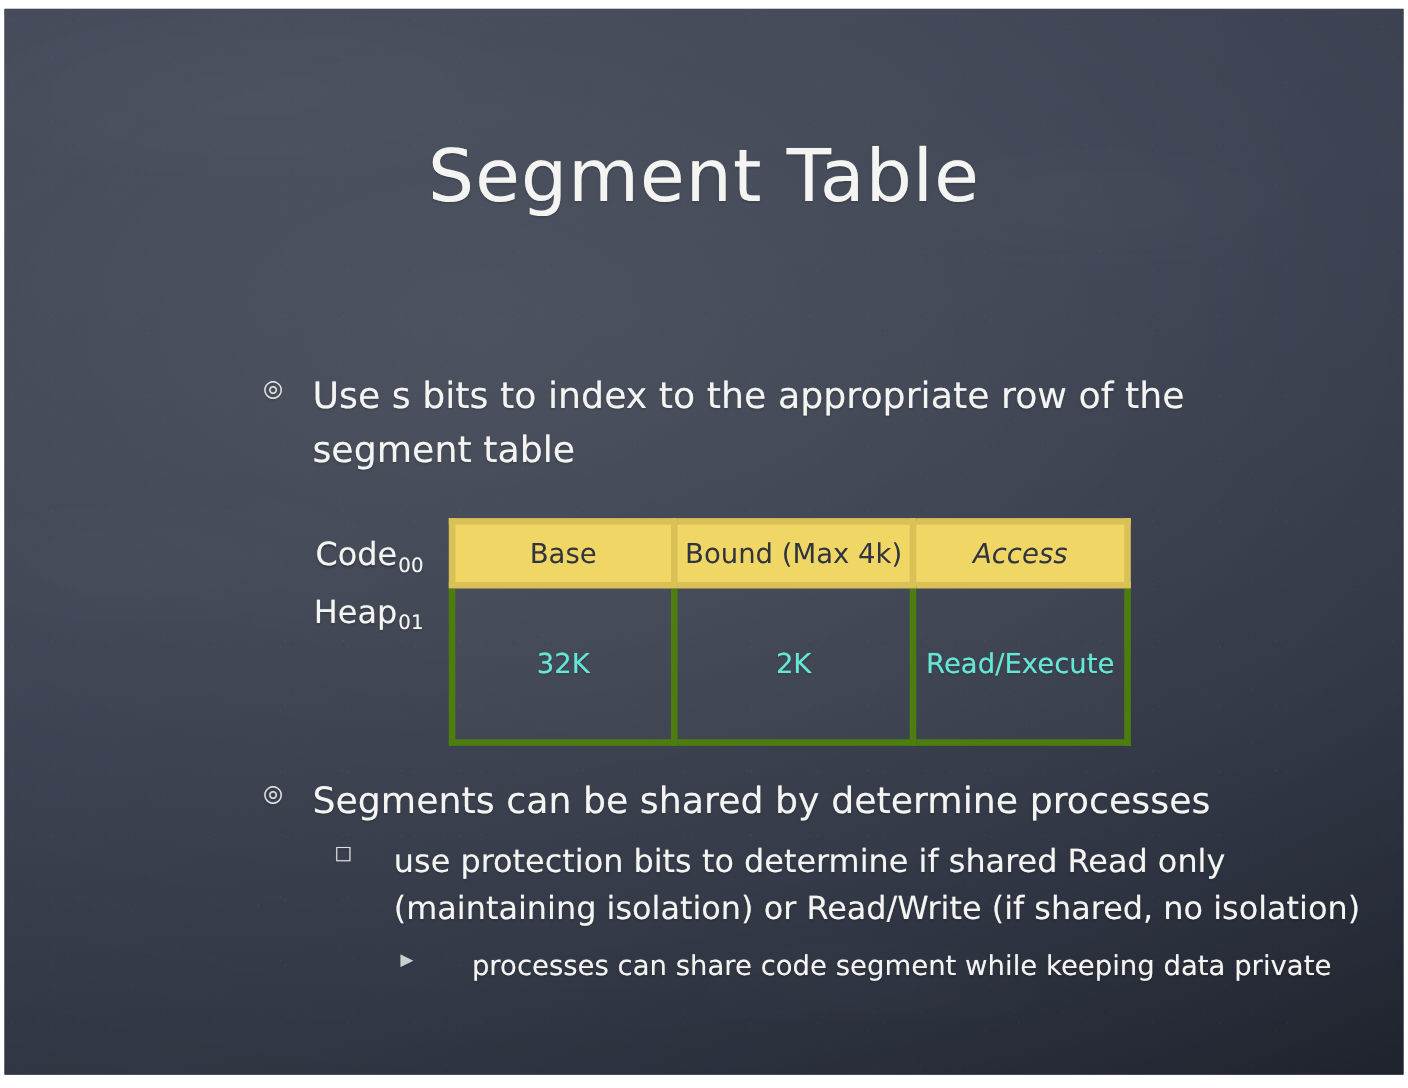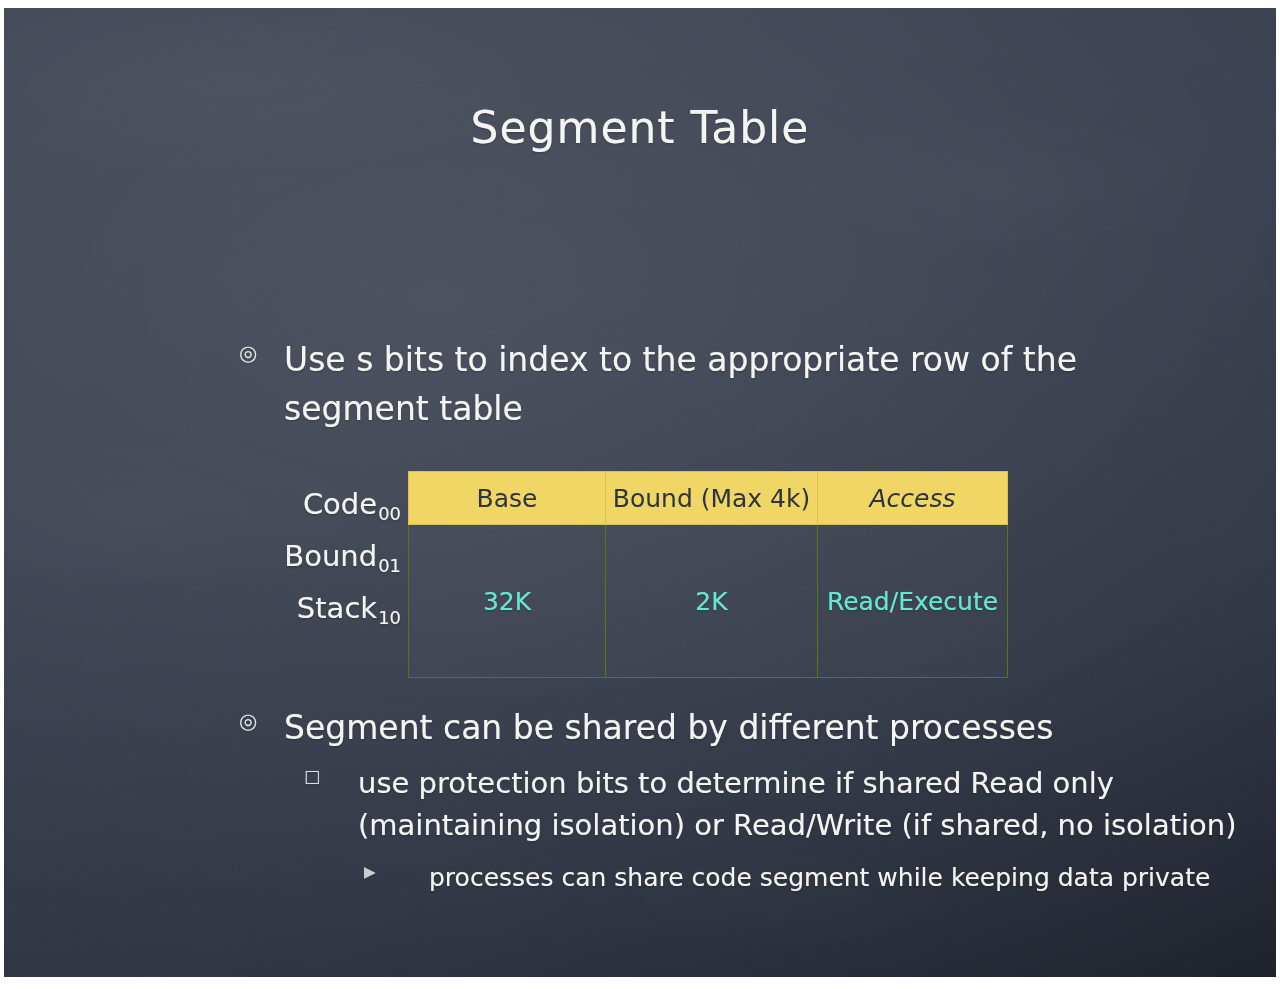--- a/index.html
+++ b/index.html
@@ -77,25 +77,25 @@
 
   
   .chalk {
     color: #f4f4f2;
     font-family: "DejaVu Sans", sans-serif;
     text-shadow: 0 0 1px rgba(255,255,255,0.45), 0 1px 2px rgba(0,0,0,0.35);
   }
 
   .slide-title {
     position: absolute;
-    top: 98px;
+    top: 120px;
     left: 0;
     width: 100%;
     text-align: center;
-    font-size: 44px;
+    font-size: 66px;
     font-weight: 400;
     letter-spacing: 1px;
     line-height: 1;
   }
 
   
   .bullet-l1 {
     position: absolute;
     display: flex;
     align-items: flex-start;
@@ -157,21 +157,21 @@
     height: 207px;
   }
   table.seg-table {
     width: 100%;
     height: 100%;
     border-collapse: collapse;
     table-layout: fixed;
   }
   table.seg-table th,
   table.seg-table td {
-    border: 1px solid #4d7c0f;
+    border: 6px solid #4d7c0f;
     text-align: center;
     vertical-align: middle;
     font-family: "DejaVu Sans", sans-serif;
     font-size: 25px;
     padding: 0;
   }
   table.seg-table th {
     background: #f0d664;
     color: #2f3440;
     font-weight: 400;
@@ -183,21 +183,21 @@
     color: #5eead4;
     height: 52px;
     text-shadow: 0 0 1px rgba(255,255,255,0.4), 0 1px 2px rgba(0,0,0,0.3);
     background: rgba(255,255,255,0.025);
   }
   tr.row-alt td { background: rgba(0,0,0,0.17); }
 
   
   .row-label {
     position: absolute;
-    right: 604px;
+    right: 620px;
     width: 240px;
     text-align: right;
     font-size: 29px;
     white-space: nowrap;
   }
   .row-label sub {
     font-size: 0.62em;
     vertical-align: baseline;
     position: relative;
     top: 0.34em;
@@ -230,23 +230,22 @@
 
     <div class="chalk bullet-l1" style="left:228px; top:328px; width:930px;">
       <span class="marker spiral-marker">◎</span>
       <span class="btext">Use s bits to index to the appropriate row of the segment table</span>
     </div>
 
     <div class="seg-table-wrap">
 
       <div class="chalk row-label" style="top:16px;"><span>Code</span><sub>00</sub></div>
 
-      <div class="chalk row-label" style="top:68px;"><span>Bound</span><sub>01</sub></div>
-
-      <div class="chalk row-label" style="top:120px;"><span>Stack</span><sub>10</sub></div>
+      <div class="chalk row-label" style="top:68px;"><span>Heap</span><sub>01</sub></div>
+
 
       <table class="seg-table">
         <thead>
           <tr>
             <th style="width:196px;">Base</th>
             <th style="width:211px;">Bound (Max 4k)</th>
             <th style="width:189px;font-style:italic;">Access</th>
           </tr>
         </thead>
         <tbody>
@@ -254,21 +253,21 @@
             <td>32K</td>
             <td>2K</td>
             <td>Read/Execute</td>
           </tr>
         </tbody>
       </table>
     </div>
 
     <div class="chalk bullet-l1" style="left:228px; top:696px; width:960px;">
       <span class="marker spiral-marker">◎</span>
-      <span class="btext">Segment can be shared by different processes</span>
+      <span class="btext">Segments can be shared by determine processes</span>
     </div>
 
     <div class="chalk bullet-l2" style="left:300px; top:755px; width:945px;">
       <span class="marker">□</span>
       <span class="btext">use protection bits to determine if shared Read only (maintaining isolation) or Read/Write (if shared, no isolation)</span>
     </div>
 
     <div class="chalk bullet-l3" style="left:360px; top:852px; width:900px;">
       <span class="marker">▶</span>
       <span class="btext">processes can share code segment while keeping data private</span>

